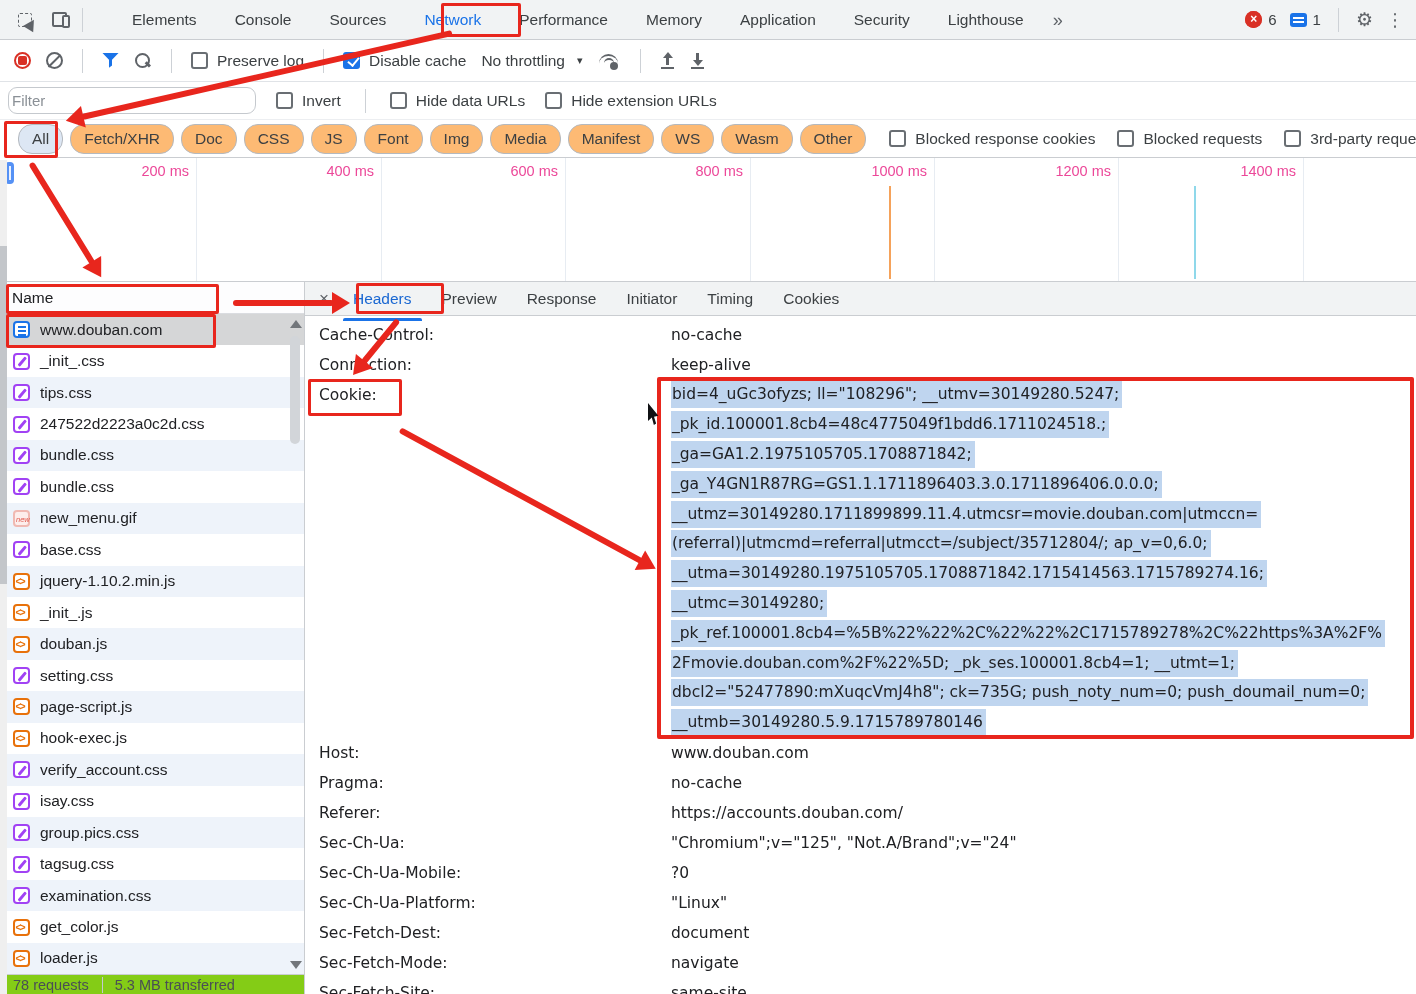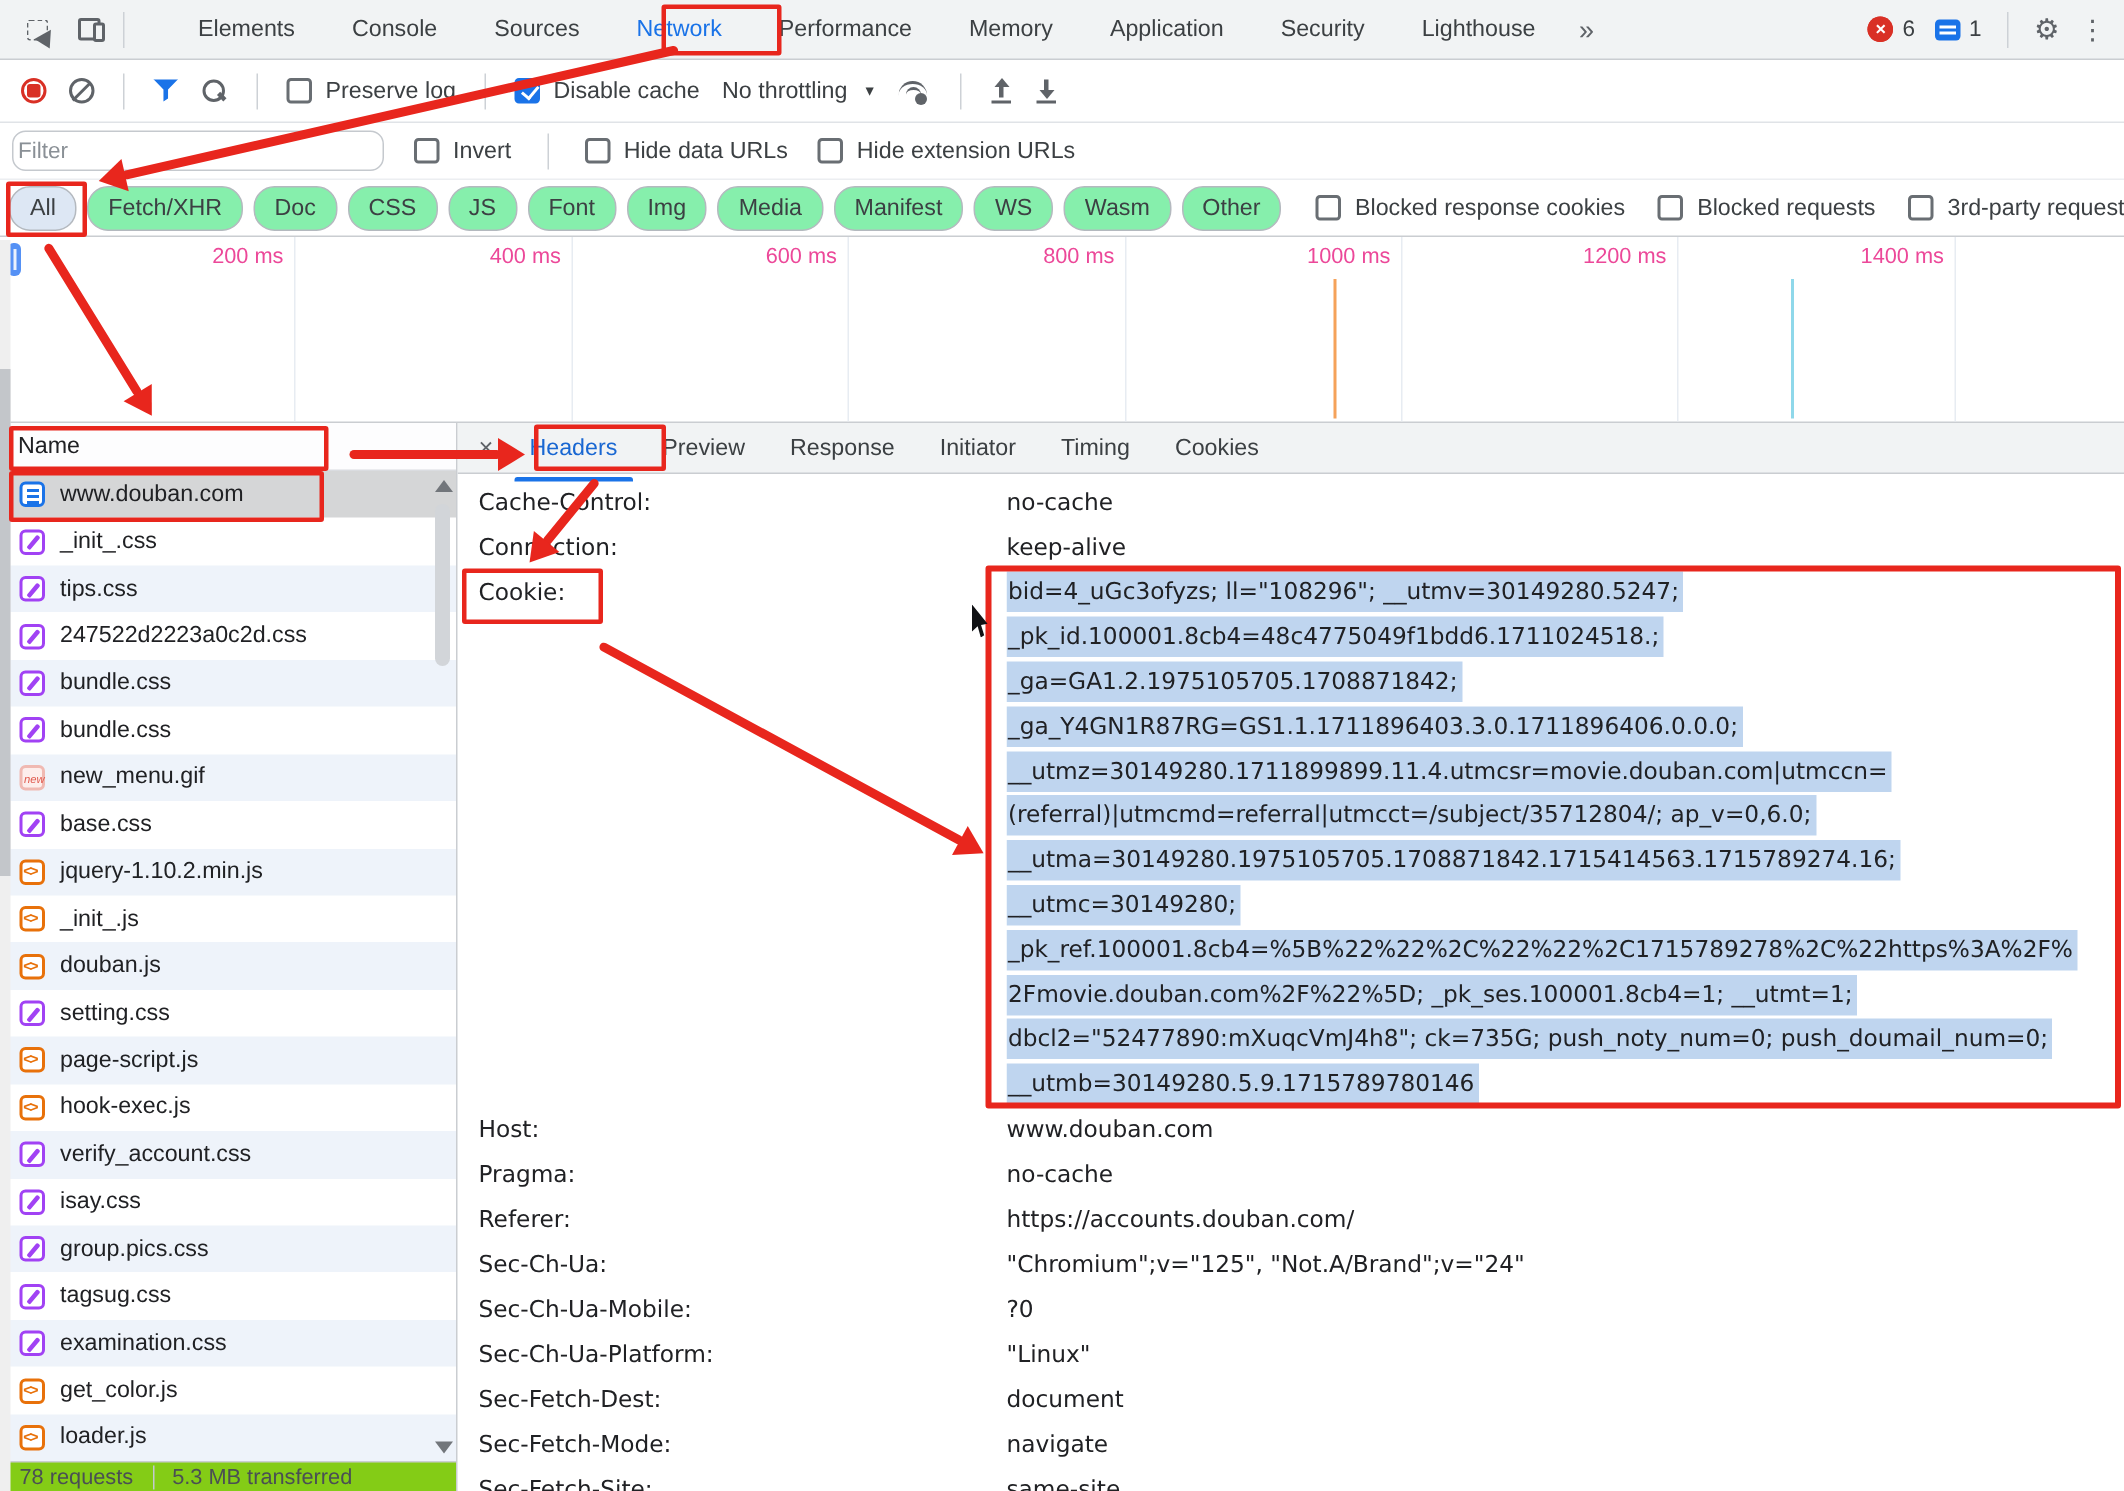--- a/index.html
+++ b/index.html
@@ -54,22 +54,22 @@
   .harr.up .head { position:absolute; left:2.5px; top:0px; border-left:5px solid transparent; border-right:5px solid transparent; border-bottom:6px solid #5f6368; }
   .harr.down .stem { top:1px; }
   .harr.down .head { position:absolute; left:2.5px; top:8px; border-left:5px solid transparent; border-right:5px solid transparent; border-top:6px solid #5f6368; }
 
   
   .filterrow { height:38px; display:flex; align-items:center; background:#fff; border-bottom:1px solid #eceef1; padding-left:8px; gap:20px; }
   .finput { width:248px; height:27px; border:1px solid #c5c9ce; border-radius:9px; padding:0 3px; font-size:15px; font-family:inherit; color:#202124; outline:none; }
   .finput::placeholder { color:#8a9096; }
 
   
-  .chiprow { height:38px; display:flex; align-items:center; background:#fff; border-bottom:1px solid #cacdd1; padding-left:6px; gap:7px; }
-  .chip { height:30px; padding:0 13px; border:1px solid #b4b9bf; border-radius:14px; background:#86efac; font-size:15.5px; color:#3c4043; font-family:inherit; white-space:nowrap; flex:none; }
+  .chiprow { height:38px; display:flex; align-items:center; background:#fff; border-bottom:1px solid #cacdd1; padding-left:6px; gap:7px;margin-left:12px; }
+  .chip { height:30px; padding:0 13px; border:1px solid #b4b9bf; border-radius:14px; background:#fdba74; font-size:15.5px; color:#3c4043; font-family:inherit; white-space:nowrap; flex:none; }
   .chip.active { background:#dde7f4; }
   .chipcbs { display:flex; gap:22px; margin-left:16px; }
 
   
   .timeline { position:relative; height:124px; background:#fff; border-bottom:1px solid #cacdd1; overflow:hidden; }
   .tick { position:absolute; top:0; bottom:0; }
   .tick::before { content:""; position:absolute; left:0; top:0; bottom:0; width:1px; background:#e7ecf2; }
   .tlabel { position:absolute; right:7px; top:5px; font-size:14.5px; color:#ec4899; white-space:nowrap; }
   .tick:nth-child(1){left:196px} .tick:nth-child(2){left:381px} .tick:nth-child(3){left:565px}
   .tick:nth-child(4){left:750px} .tick:nth-child(5){left:934px} .tick:nth-child(6){left:1118px} .tick:nth-child(7){left:1303px}

